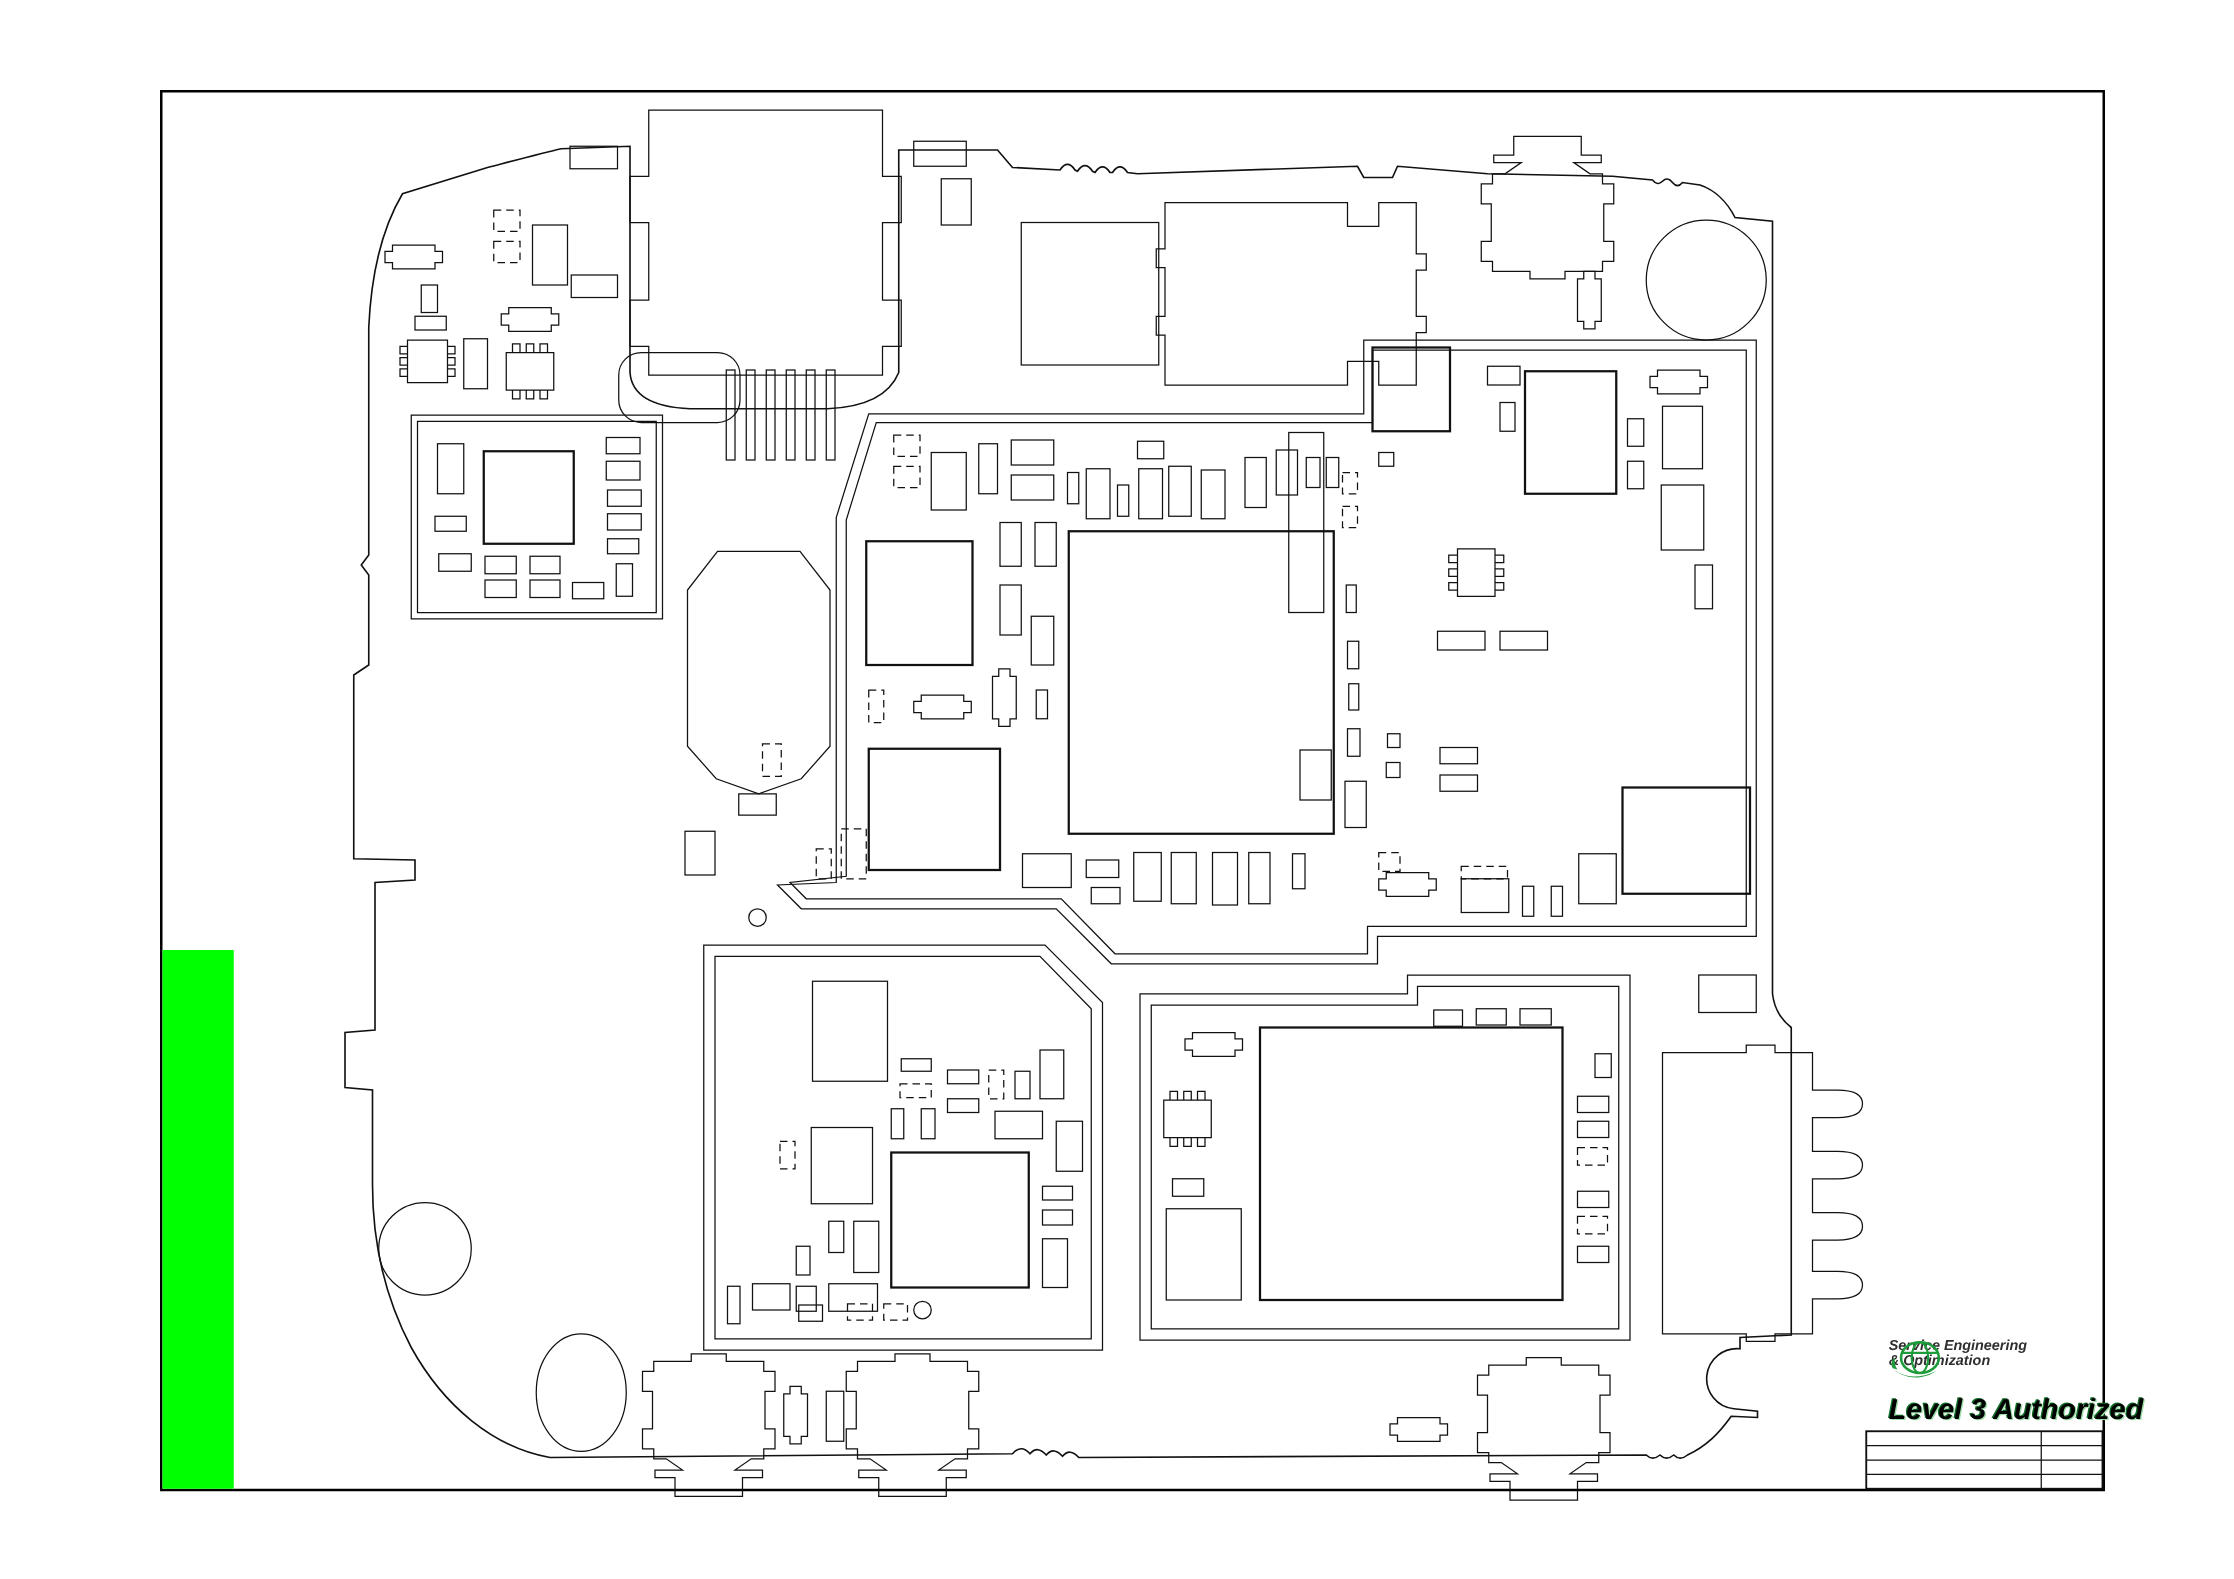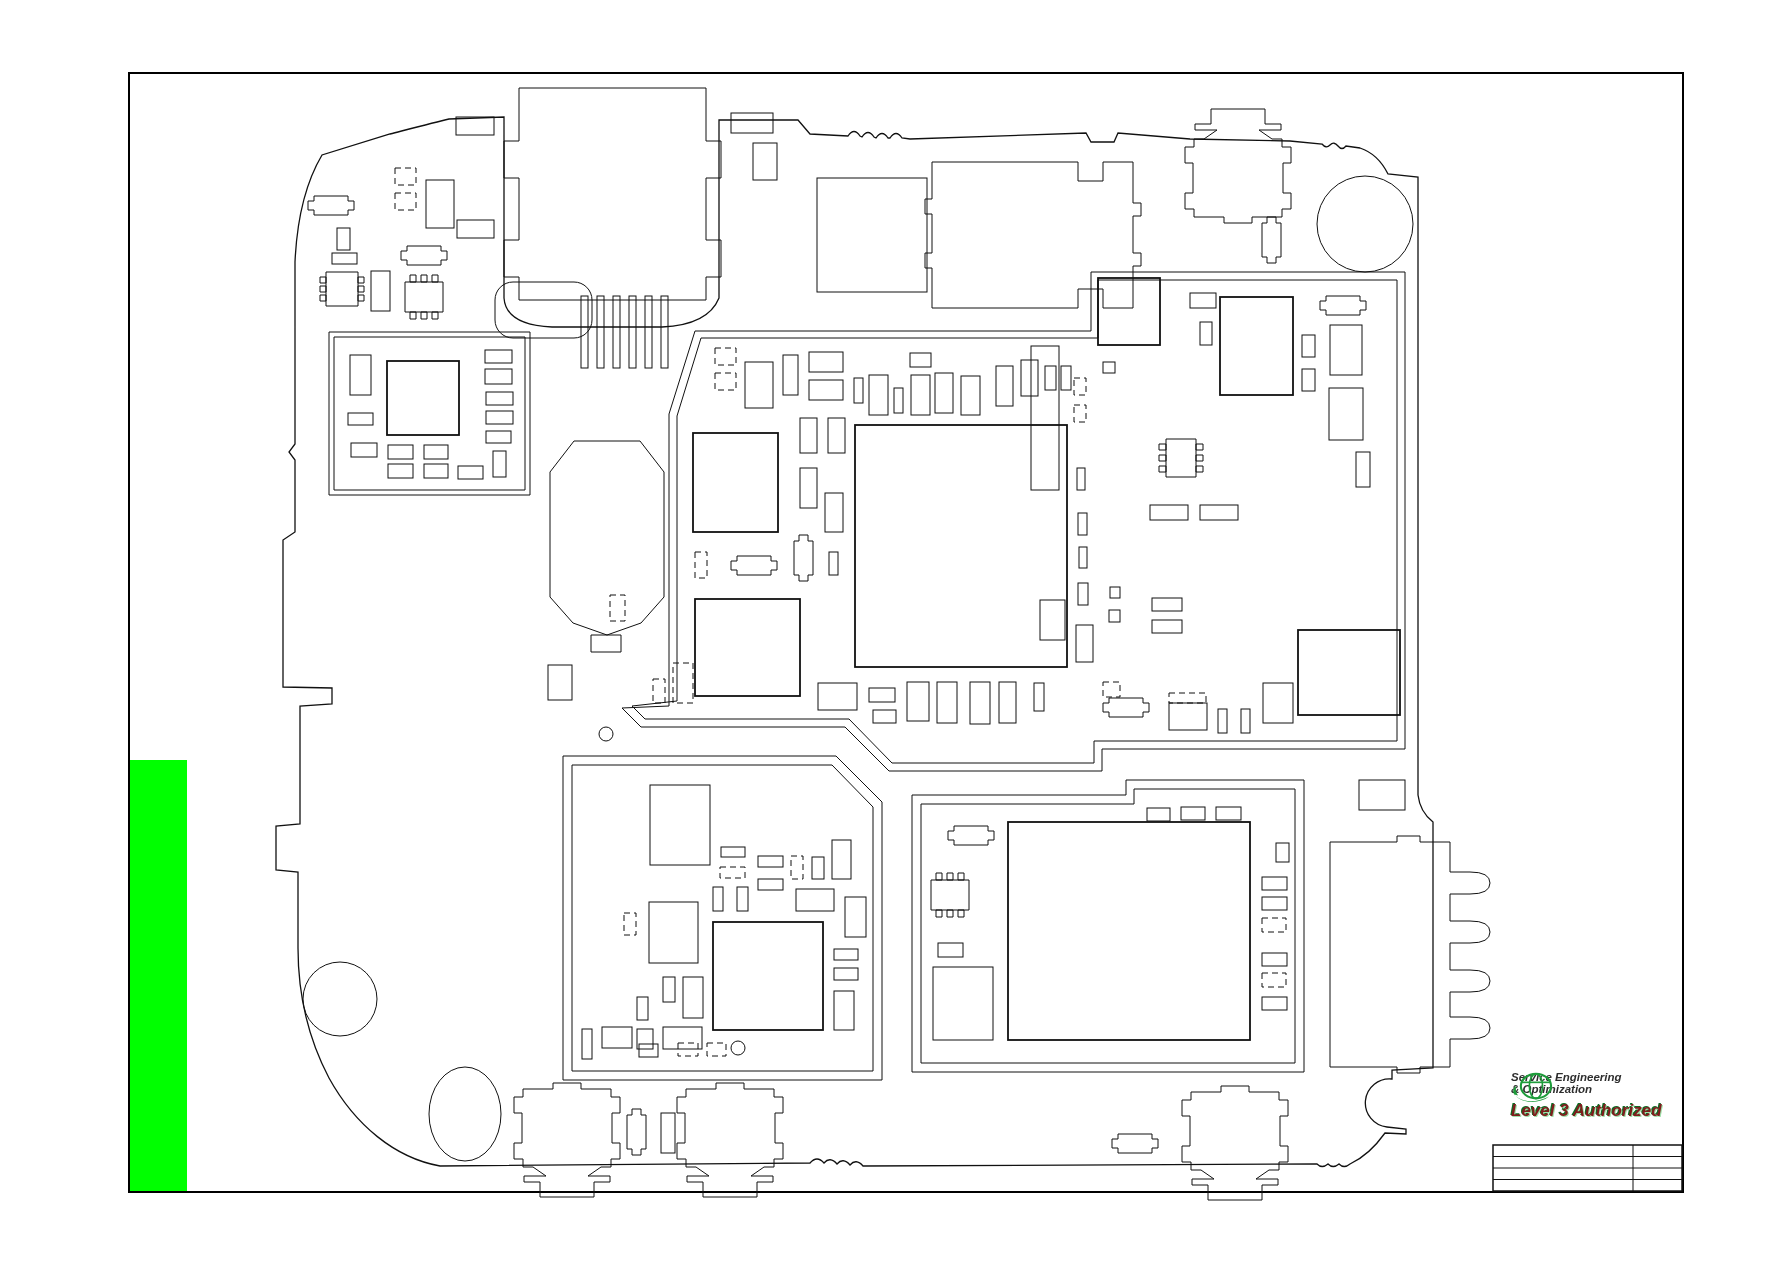--- a/index.html
+++ b/index.html
@@ -4,22 +4,22 @@
 <style>
   html,body{margin:0;padding:0;background:#ffffff;}
   .canvas{position:relative;width:1787px;height:1263px;background:#ffffff;overflow:hidden;
           font-family:"Liberation Sans", sans-serif;}
   svg{position:absolute;left:0;top:0;}
   .logo{position:absolute;left:1511px;top:1071px;width:175px;}
   .logo-top{display:flex;align-items:center;}
   .logo-globe{width:48px;height:34px;flex:0 0 auto;margin-right:4px;}
   .logo-lines{line-height:1.08;}
   .logo-line1,.logo-line2{font-size:11.5px;font-weight:bold;font-style:italic;color:#2e2e2e;white-space:nowrap;}
-  .logo-line3{font-size:17px;font-weight:bold;font-style:italic;color:#7f1d1d;
-              text-shadow:1px 1px 0 #9edfa8, -1px -1px 0 #0d6b24;white-space:nowrap;margin-top:5px;}
+  .logo-line3{font-size:23px;font-weight:bold;font-style:italic;color:#000000;
+              text-shadow:1px 1px 0 #9edfa8, -1px -1px 0 #0d6b24;white-space:nowrap;margin-top:18px;}
 </style>
 </head>
 <body>
 
 <div class="canvas">
   <svg xmlns="http://www.w3.org/2000/svg" width="1787" height="1263" viewBox="0 0 1787 1263">
     <g>
         <rect fill="none" stroke="#000000" stroke-width="2" x="129" y="73" width="1554" height="1119"></rect>
       </g>
     <g>

